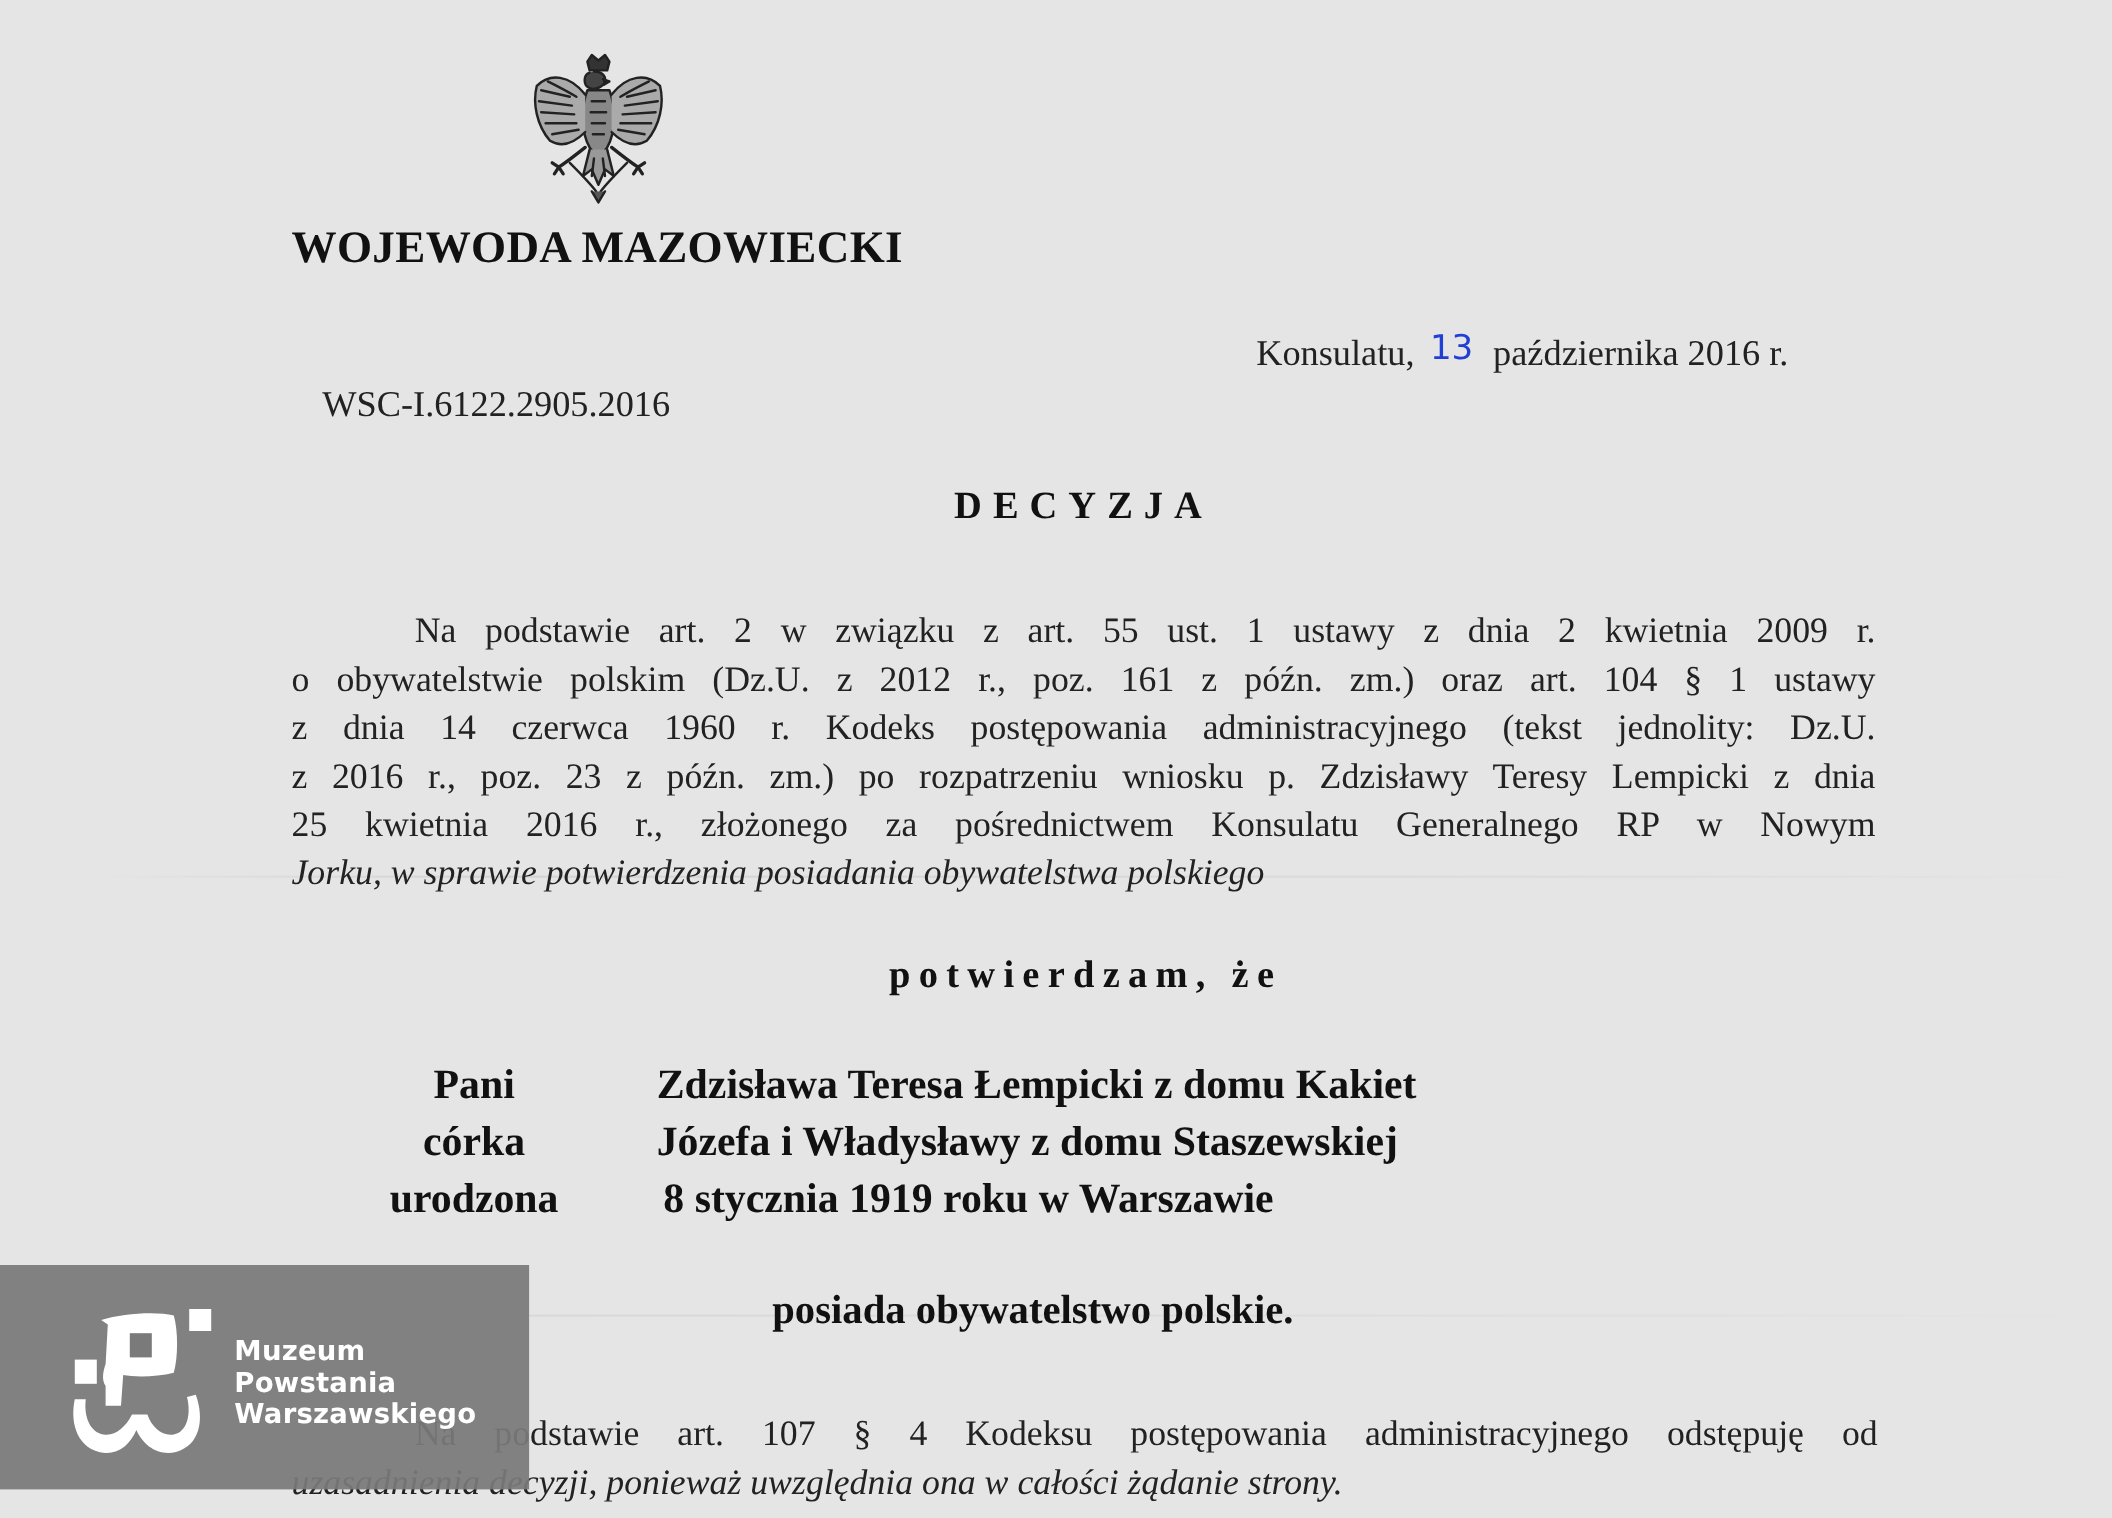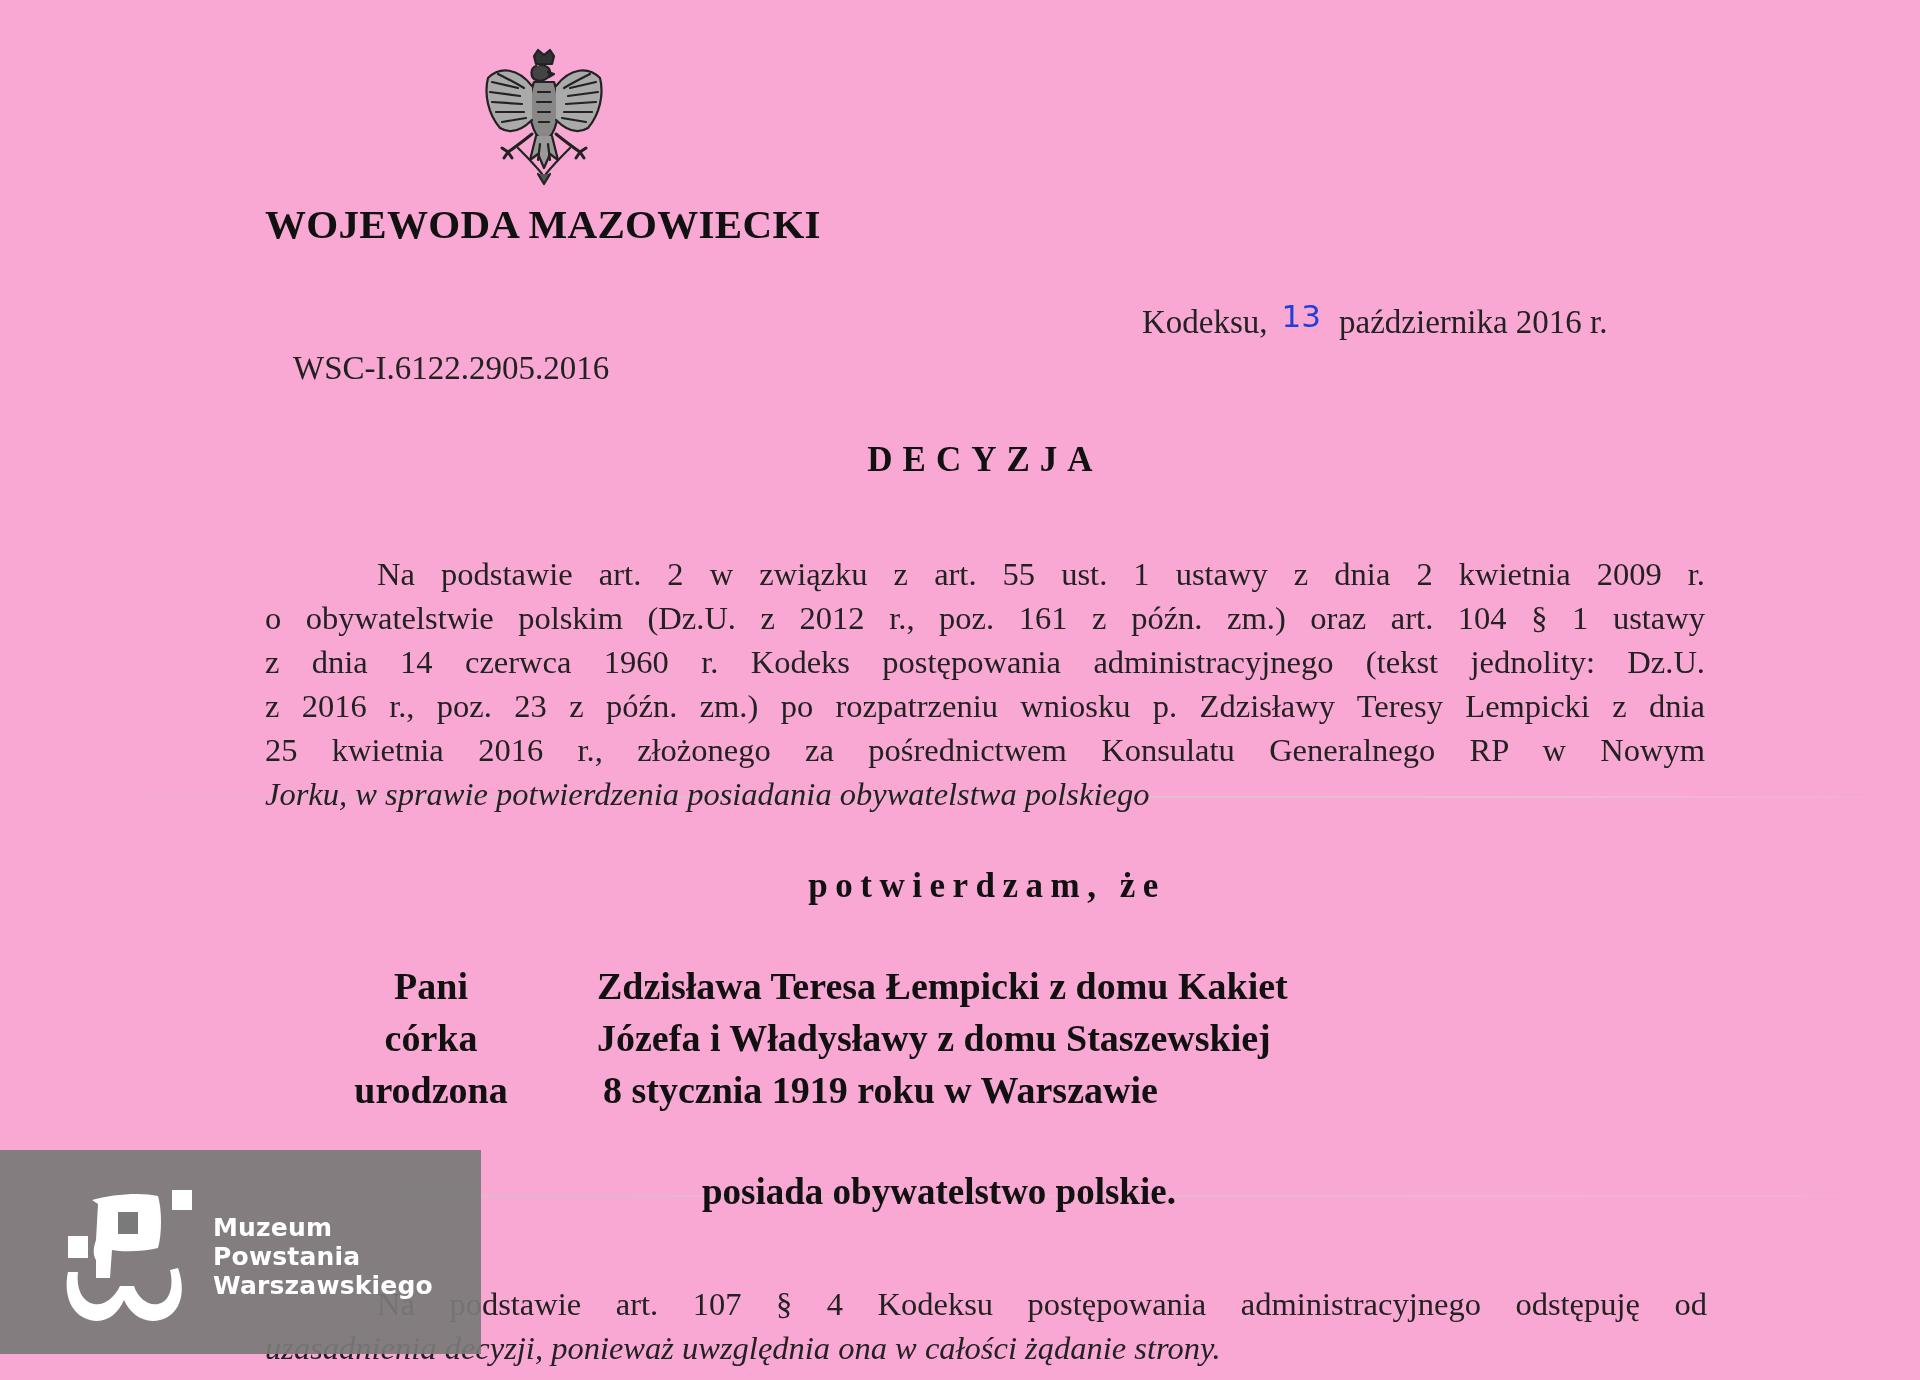--- a/index.html
+++ b/index.html
@@ -12,21 +12,21 @@
     height: 1380px;
     position: relative;
     overflow: hidden;
     font-family: "Liberation Serif", "DejaVu Serif", serif;
     color: #1a1a1a;
   }
   .page {
     position: absolute;
     left: 0; top: 0;
     width: 1920px; height: 1380px;
-    background: #f9a8d4;
+    background: #e5e5e5;
   }
   
   .fold {
     position: absolute;
     height: 2px;
     background: linear-gradient(90deg, rgba(200,200,200,0) 0%, rgba(200,200,200,0.6) 20%, rgba(215,215,215,0.5) 80%, rgba(200,200,200,0) 100%);
   }
   .abs { position: absolute; white-space: nowrap; }
 
   .eagle {
@@ -181,21 +181,21 @@
       <path d="M54 86 C44 94 36 100 30 104 M30 104 L24 100 M30 104 L26 110 M30 104 L34 110" stroke-width="3"></path>
       <path d="M78 86 C88 94 96 100 102 104 M102 104 L108 100 M102 104 L106 110 M102 104 L98 110" stroke-width="3"></path>
       <path d="M40 100 C50 110 58 118 64 126 M92 100 C82 110 74 118 68 126"></path>
       <path d="M60 126 L66 136 L72 126" fill="#555"></path>
     </g>
   </svg>
 
   <div class="abs authority">WOJEWODA MAZOWIECKI</div>
 
   <div class="abs dateline">
-    <span>Kodeksu,</span><span class="day">13</span><span>października 2016 r.</span>
+    <span>Konsulatu,</span><span class="day">13</span><span>października 2016 r.</span>
   </div>
 
   <div class="abs refno">WSC-I.6122.2905.2016</div>
 
   <div class="abs title">DECYZJA</div>
 
   <div class="para body1">
     <span class="line indent">Na podstawie art. 2 w związku z art. 55 ust. 1 ustawy z dnia 2 kwietnia 2009 r.</span>
     <span class="line">o obywatelstwie polskim (Dz.U. z 2012 r., poz. 161 z późn. zm.) oraz art. 104 § 1 ustawy</span>
     <span class="line">z dnia 14 czerwca 1960 r. Kodeks postępowania administracyjnego (tekst jednolity: Dz.U.</span>

